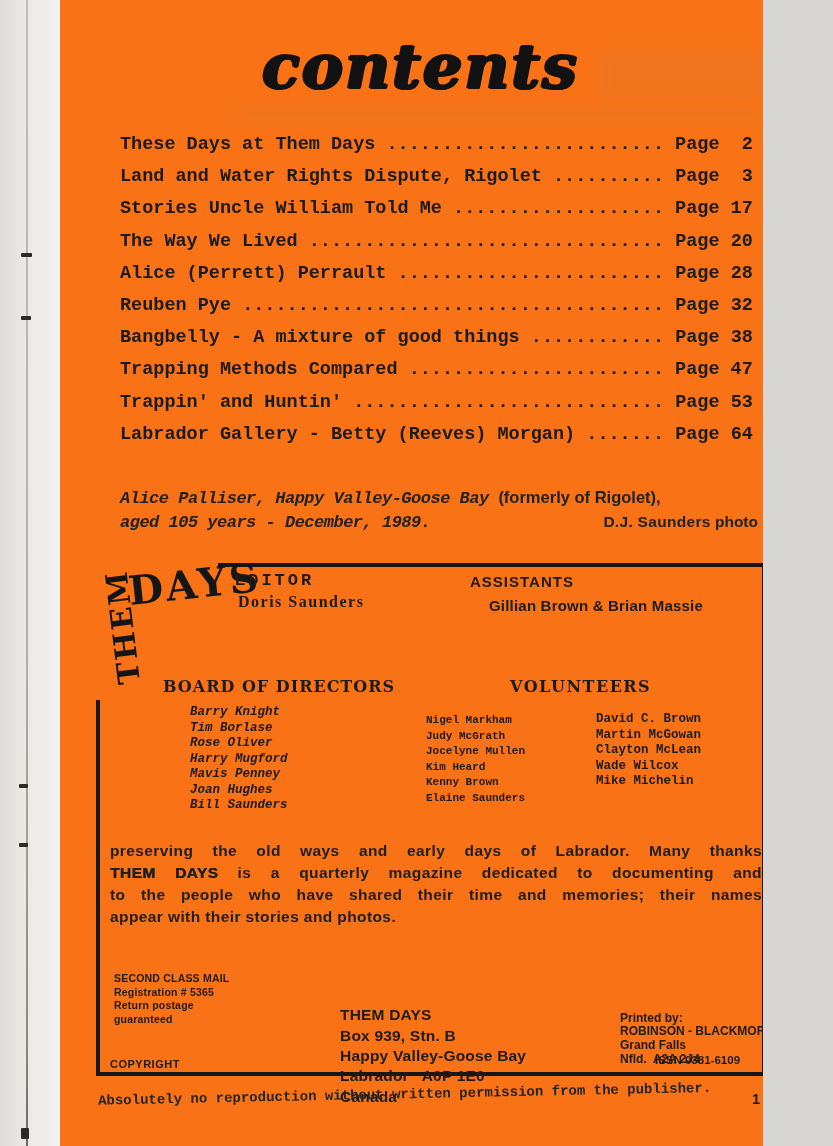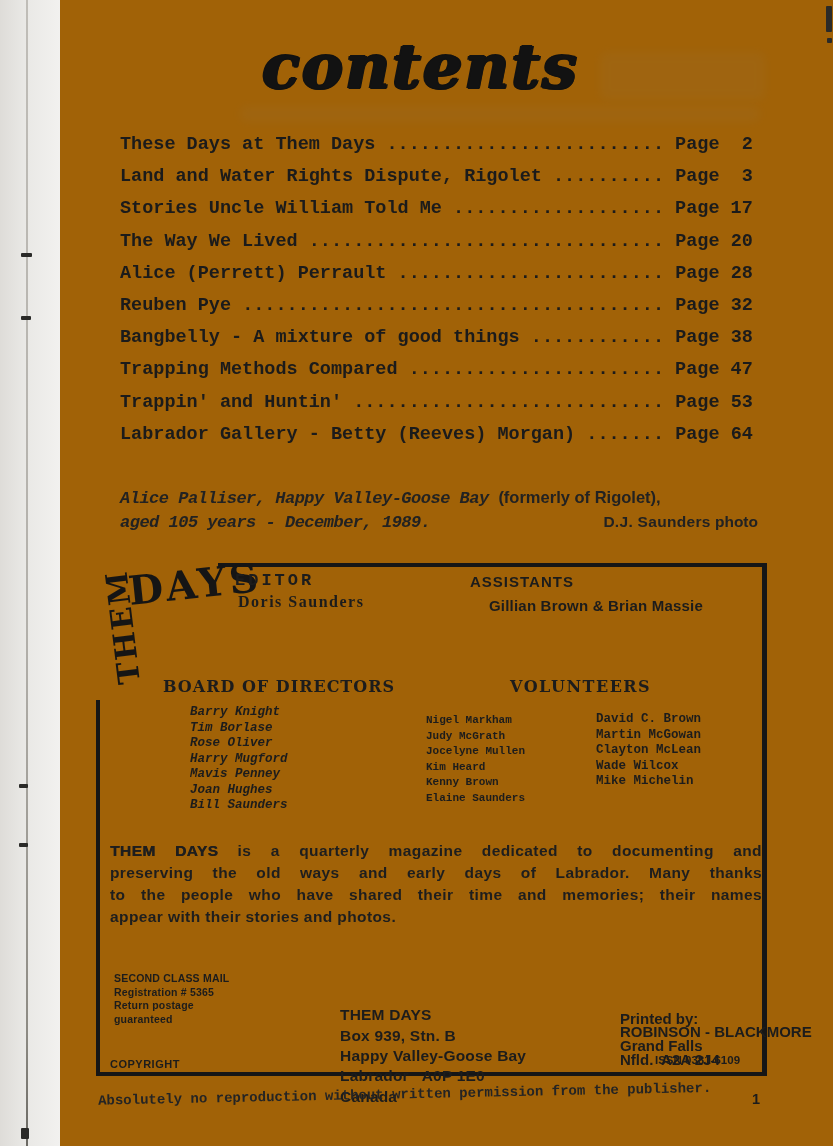--- a/index.html
+++ b/index.html
@@ -1,19 +1,19 @@
 <!DOCTYPE html>
 <html><head>
 <meta charset="utf-8">
 <style>
   html,body{margin:0;padding:0;background:#d8d6d2;}
   .page{
     position:relative;
-    width:833px;height:1146px;
-    background:#a16207;
+    width:763px;height:1146px;
+    background:#f97316;
     font-family:"Liberation Sans",sans-serif;
     color:#1c1c1c;
     overflow:hidden;
   }
   
   .margin-strip{position:absolute;left:0;top:0;width:60px;height:1146px;
     background:linear-gradient(90deg,#dedcd8 0%,#e9e8e5 40%,#f2f1ef 100%);}
   .crease{position:absolute;left:26px;top:0;width:2px;height:1146px;
     background:linear-gradient(180deg,#b8b5af 0%,#a9a6a0 55%,#7d7a72 90%,#54524c 100%);opacity:.85;}
   .scan-mark{position:absolute;background:#2a2a28;border-radius:1px;}
@@ -82,21 +82,21 @@
   .descr{position:absolute;left:110px;top:840px;width:652px;
     font-size:15.5px;font-weight:700;letter-spacing:.4px;line-height:22px;color:#1e1e1e;}
   .descr .just{text-align:justify;text-align-last:justify;}
   .descr .lead{text-shadow:.5px 0 currentColor;}
 
   .mailing{position:absolute;left:114px;top:972px;
     font-size:10.5px;font-weight:bold;line-height:13.6px;letter-spacing:.2px;}
   .address{position:absolute;left:340px;top:944px;
     font-size:15.5px;font-weight:bold;line-height:20.4px;white-space:pre;letter-spacing:.2px;}
   .printer{position:absolute;left:620px;top:971px;
-    font-size:15px;font-weight:bold;line-height:13.6px;white-space:pre;}
+    font-size:12px;font-weight:bold;line-height:13.6px;white-space:pre;}
   .copyright{position:absolute;left:110px;top:1058px;font-size:11px;font-weight:bold;letter-spacing:.5px;}
   .issn{position:absolute;left:655px;top:1054px;font-size:11.5px;font-weight:bold;}
 
   .footer-note{position:absolute;left:98px;top:1086px;width:640px;
     font-family:"Liberation Mono",monospace;font-weight:bold;font-size:14px;
     transform:rotate(-1.2deg);white-space:pre;color:#242424;}
   .pagenum{position:absolute;left:752px;top:1091px;font-weight:bold;font-size:14.5px;}
 </style>
 </head>
 <body>
@@ -185,22 +185,22 @@
   <div class="vol-col2">
 
   <div>David C. Brown</div>
       <div>Martin McGowan</div>
       <div>Clayton McLean</div>
       <div>Wade Wilcox</div>
       <div>Mike Michelin</div>
     </div>
 
   <div class="descr">
+    <div class="just">preserving the old ways and early days of Labrador.  Many thanks</div>
     <div class="just"><span class="lead">THEM DAYS</span><span> is a quarterly magazine dedicated to documenting and</span></div>
-    <div class="just">preserving the old ways and early days of Labrador.  Many thanks</div>
     <div class="just">to the people who have shared their time and memories; their names</div>
     <div>appear with their stories and photos.</div>
   </div>
 
   <div class="mailing">
 
   <div>SECOND CLASS MAIL</div>
       <div>Registration # 5365</div>
       <div>Return postage</div>
       <div>guaranteed</div>

